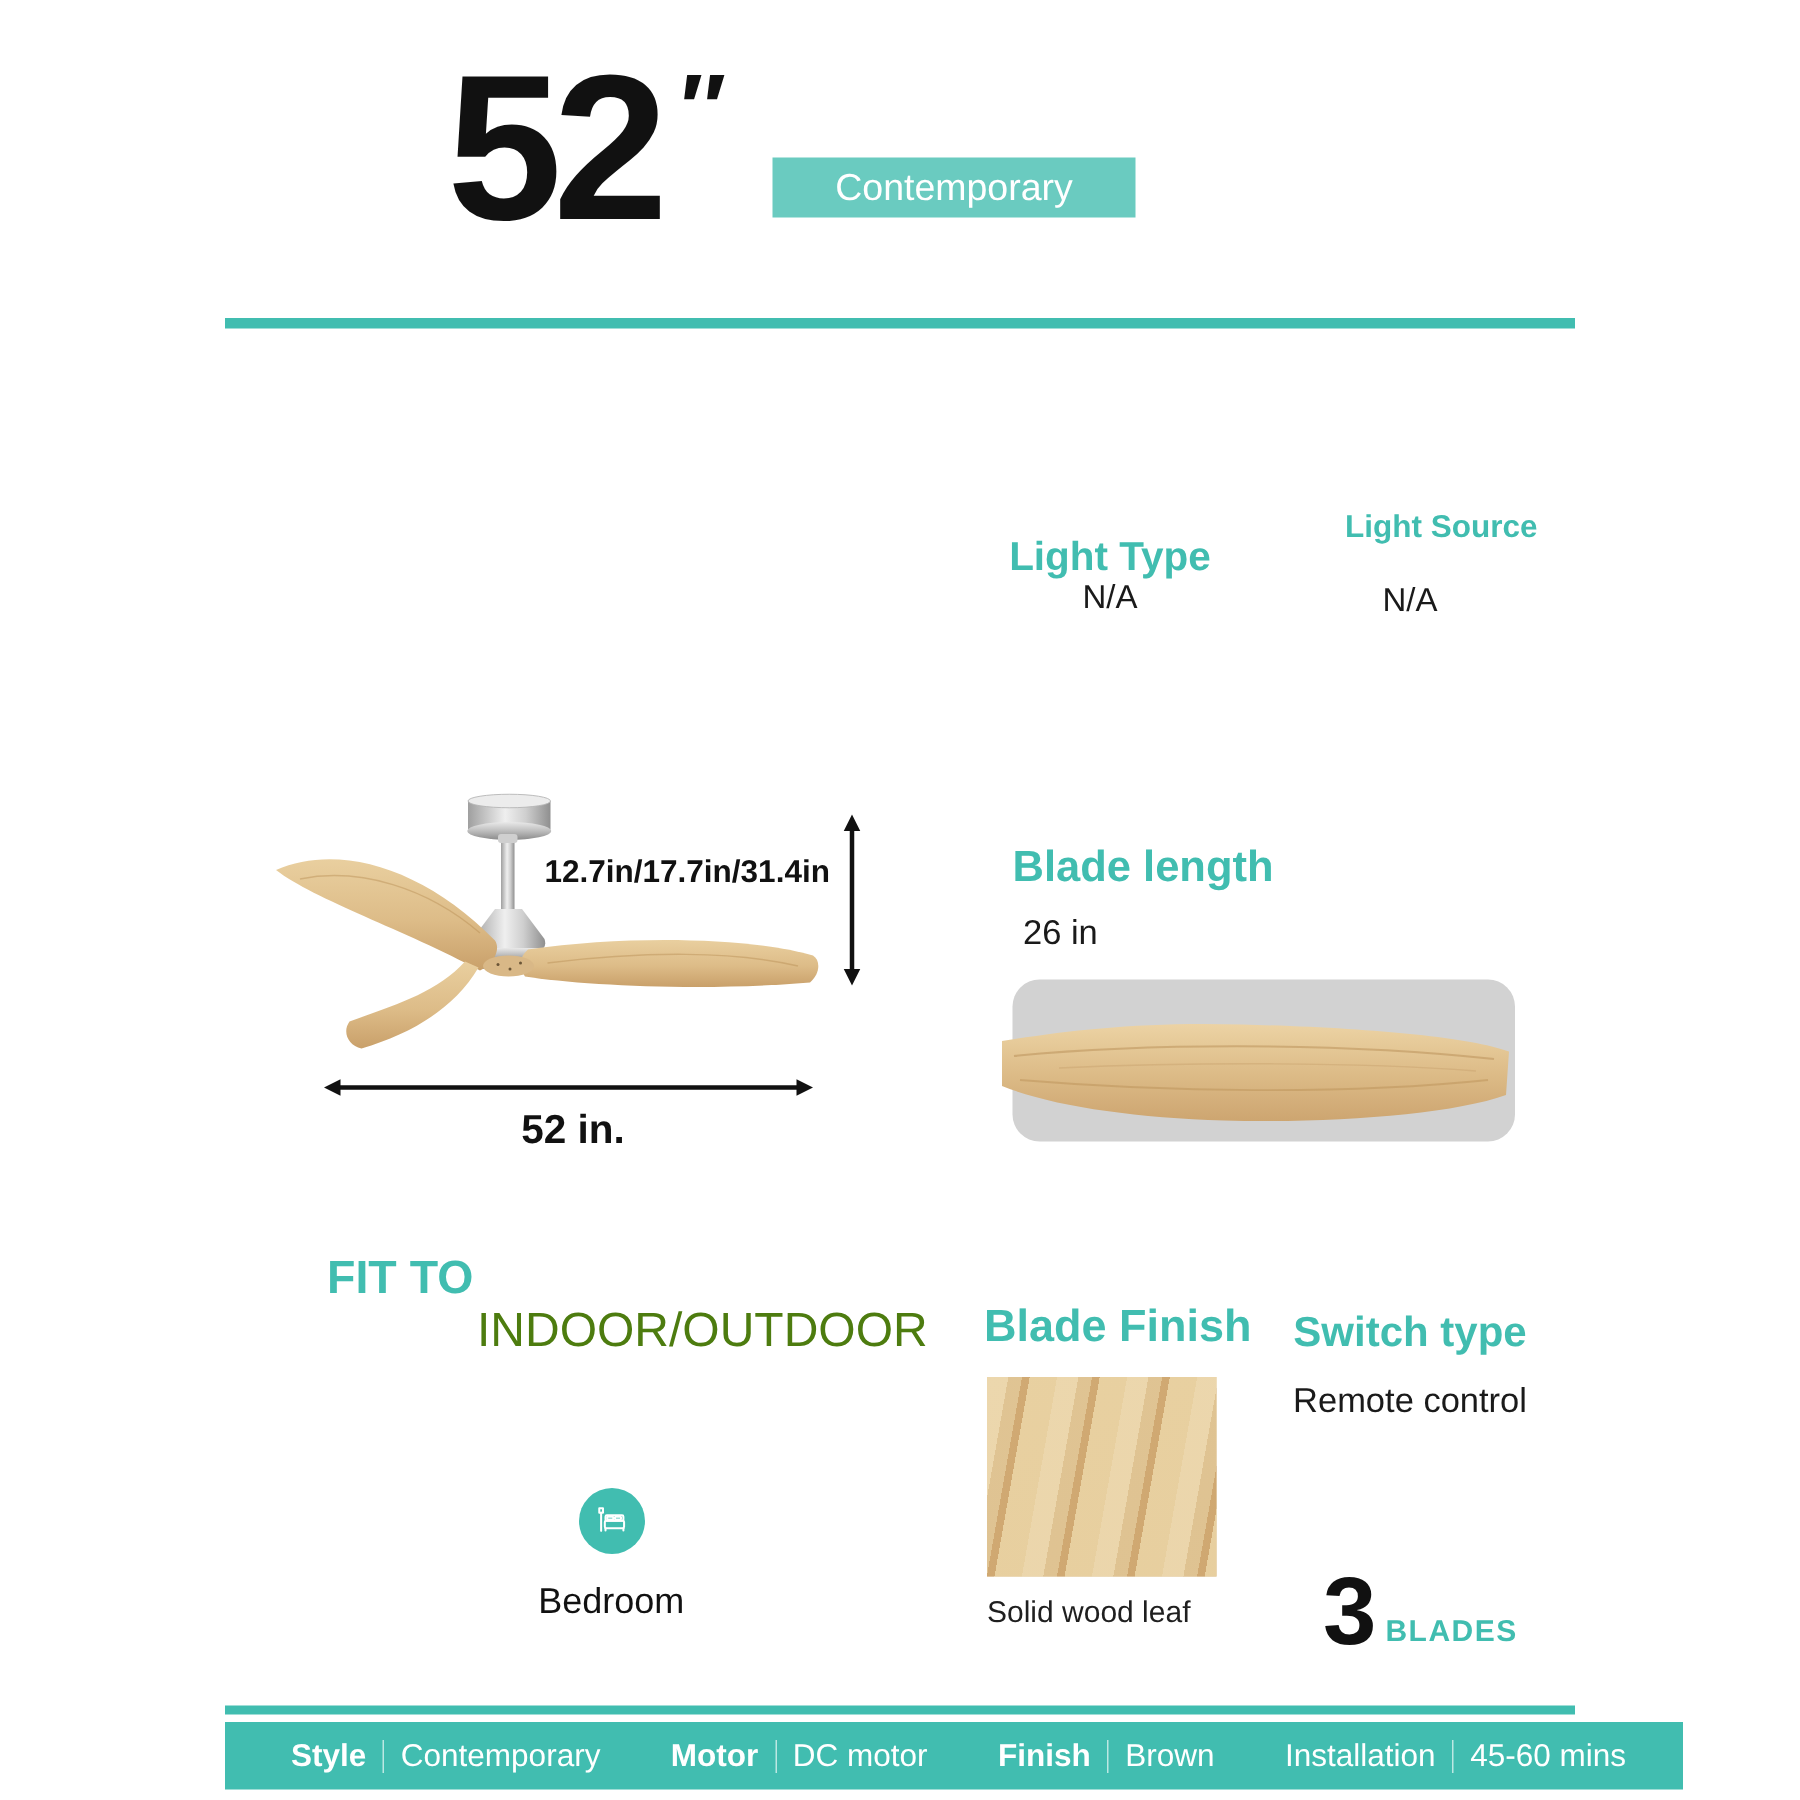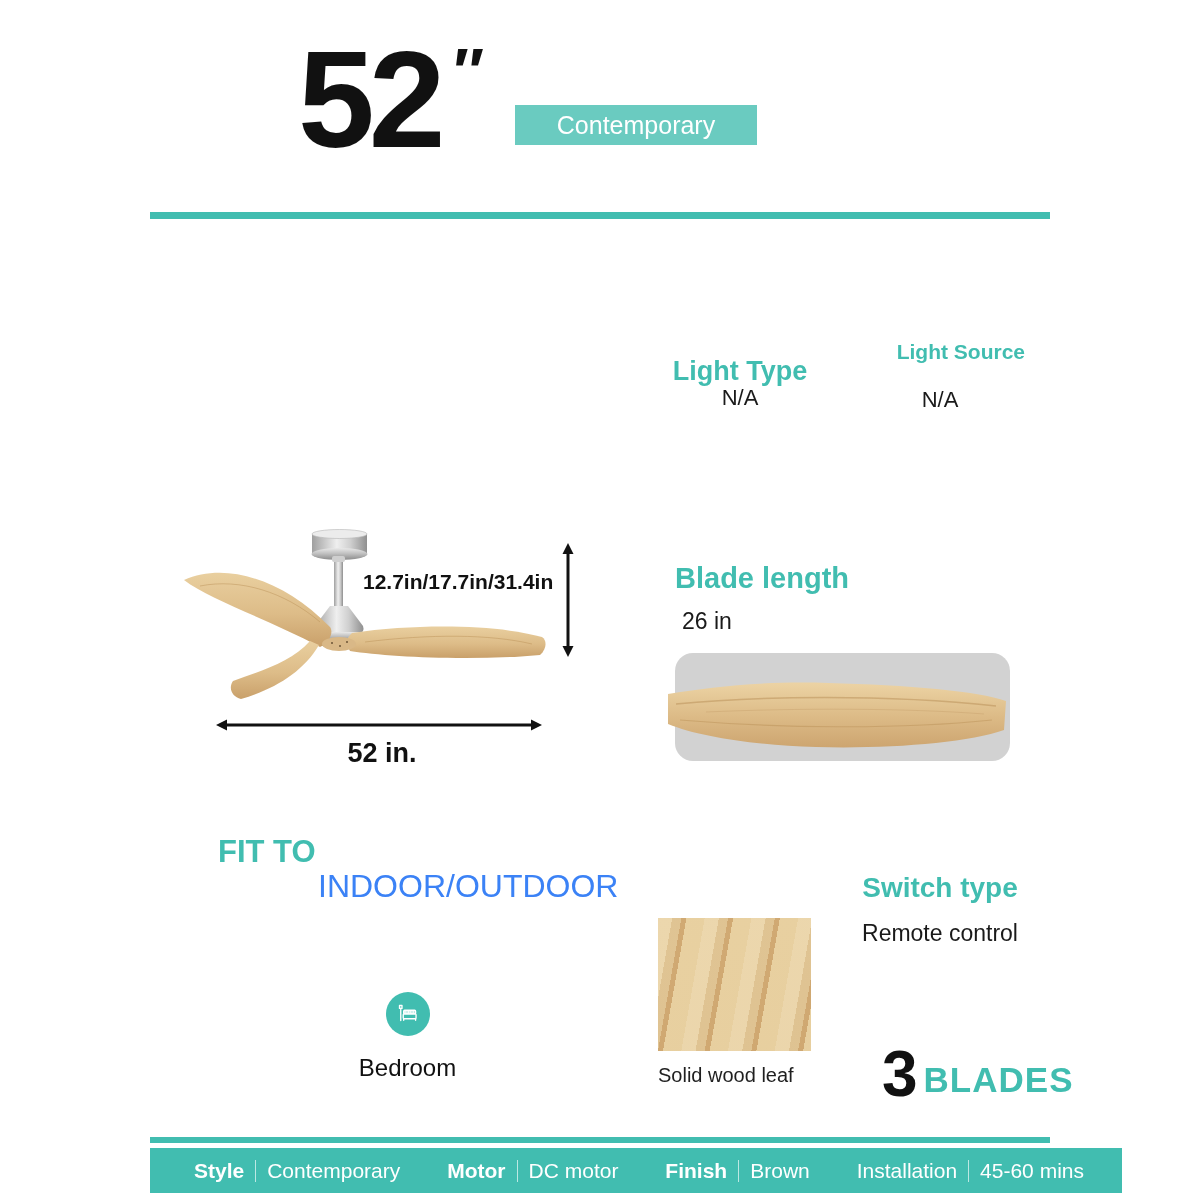--- a/index.html
+++ b/index.html
@@ -37,21 +37,21 @@
   .dim-width{left:282px;top:738px;width:200px;text-align:center;font-size:27px;font-weight:bold;color:#111;}
 
   
   .h-blade-length{left:675px;top:562px;font-size:29px;}
   .v-blade-length{left:682px;top:608px;font-size:23px;color:var(--ink);}
   .gray-panel{left:675px;top:653px;width:335px;height:108px;background:var(--panel-gray);border-radius:18px;}
   .blade-svg{left:666px;top:668px;width:346px;height:92px;}
 
   
   .h-fit-to{left:218px;top:834px;font-size:31px;}
-  .v-fit-to{left:318px;top:868px;font-size:32px;color:#3b82f6;}
+  .v-fit-to{left:318px;top:868px;font-size:32px;color:#4d7c0f;}
   .room{display:flex;flex-direction:column;align-items:center;}
   .room-circle{width:44px;height:44px;border-radius:50%;background:var(--teal);display:flex;align-items:center;justify-content:center;}
   .room-label{font-size:24px;color:#111;margin-top:18px;white-space:nowrap;}
   .room-1{left:205px;top:1002px;width:130px;}
   .room-2{left:345px;top:992px;width:125px;}
   .room-3{left:480px;top:1000px;width:115px;}
 
   
   .h-blade-finish{left:656px;top:868px;font-size:30px;}
   .wood-square{left:658px;top:918px;width:153px;height:133px;
@@ -64,21 +64,21 @@
       linear-gradient(160deg,#ecd6ab,#d9b988);}
   .cap-blade-finish{left:658px;top:1064px;font-size:20px;color:#1f1f1f;}
 
   
   .h-switch-type{left:860px;top:872px;width:160px;text-align:center;font-size:28px;}
   .v-switch-type{left:850px;top:920px;width:180px;text-align:center;font-size:23px;color:var(--ink);}
 
   
   .blades-group{left:882px;top:1042px;display:flex;align-items:flex-end;}
   .blades-count{font-size:64px;font-weight:800;color:#111;line-height:1;}
-  .blades-label{font-size:35px;font-weight:800;color:var(--teal);letter-spacing:1px;margin-left:6px;margin-bottom:6px;}
+  .blades-label{font-size:20px;font-weight:800;color:var(--teal);letter-spacing:1px;margin-left:6px;margin-bottom:6px;}
 
   
   .footer-thin{left:150px;top:1137px;width:900px;height:6px;background:var(--teal);}
   .footer-bar{left:150px;top:1148px;width:972px;height:45px;background:var(--teal);display:flex;align-items:center;justify-content:space-between;padding:0 38px 0 44px;color:#fff;}
   .f-group{display:flex;align-items:center;font-size:21px;white-space:nowrap;}
   .f-label{font-weight:bold;}
   .f-label.reg{font-weight:normal;}
   .f-div{width:1px;height:22px;background:rgba(255,255,255,.65);margin:0 11px;}
 
   svg{display:block;}
@@ -193,20 +193,21 @@
         <rect x="9.6" y="9" width="3.6" height="1.6" rx="0.5"></rect>
         <rect x="14.2" y="9" width="3.6" height="1.6" rx="0.5"></rect>
         <line x1="8.6" y1="15.8" x2="8.6" y2="17.2"></line>
           <line x1="19.2" y1="15.8" x2="19.2" y2="17.2"></line>
       </svg>
     </div>
     <div class="room-label">Bedroom</div>
   </div>
 
 
+  <div class="abs teal-h h-blade-finish">Blade Finish</div>
   <div class="abs wood-square"></div>
   <div class="abs cap-blade-finish">Solid wood leaf</div>
 
   <div class="abs teal-h h-switch-type">Switch type</div>
   <div class="abs v-switch-type">Remote control</div>
 
   <div class="abs blades-group">
     <span class="blades-count">3</span>
     <span class="blades-label">BLADES</span>
   </div>

